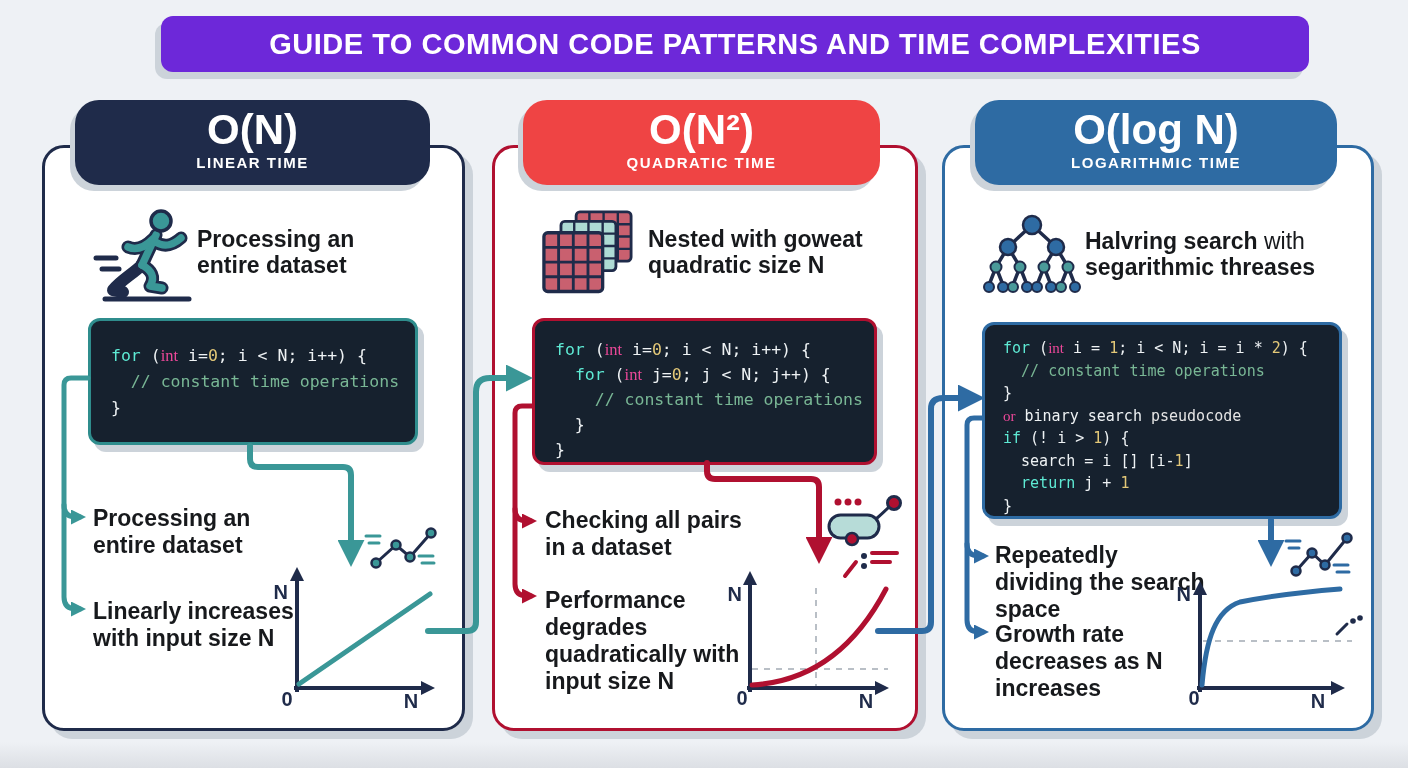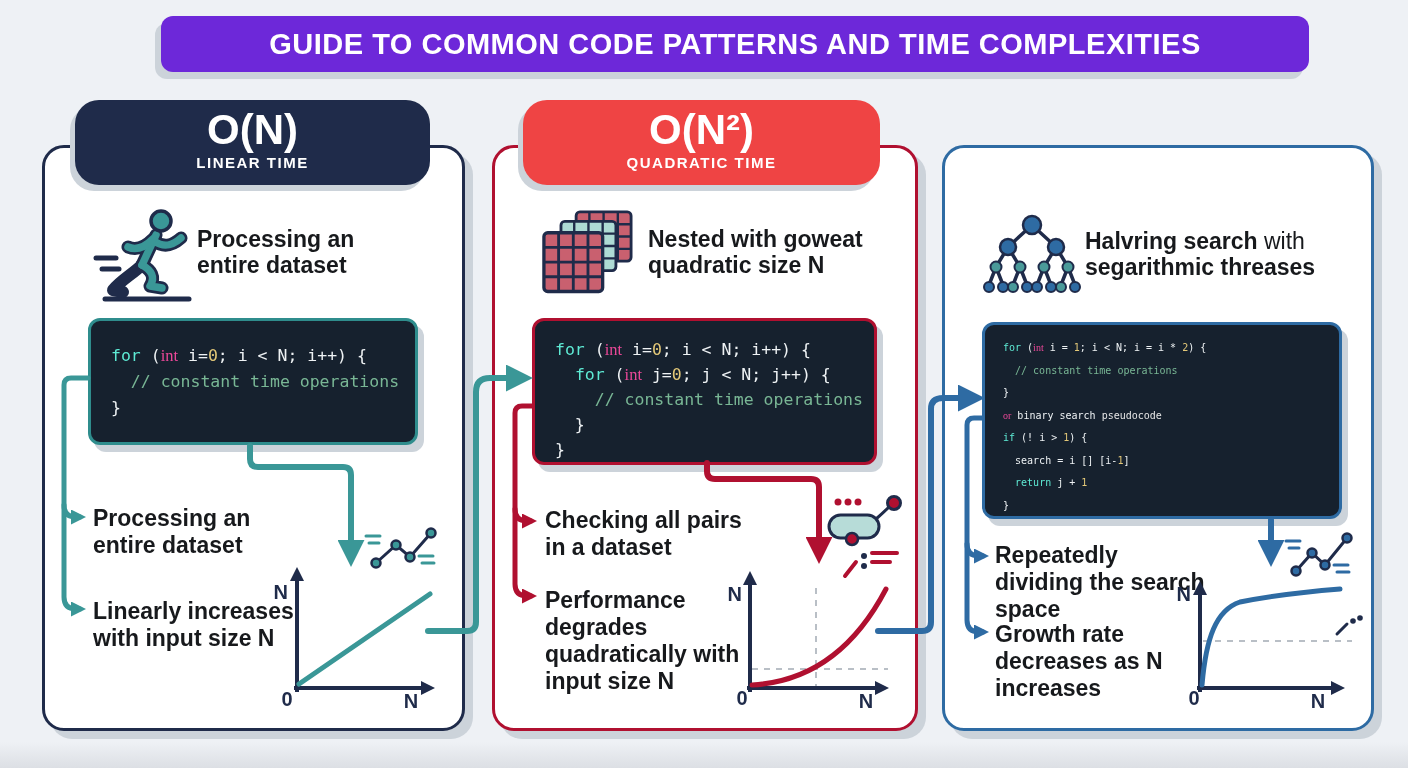--- a/index.html
+++ b/index.html
@@ -27,21 +27,21 @@
   .pill.p3{left:975px;width:362px;background:#2e6ba3;}
   
   .desc{position:absolute;font-size:23px;font-weight:bold;line-height:1.15;color:#17191c;}
   .desc .light{font-weight:normal;}
   .bullet{position:absolute;font-size:23px;font-weight:bold;line-height:1.17;color:#17191c;}
   
   .code{position:absolute;background:#16212e;border:3px solid;border-radius:12px;
         font-family:"DejaVu Sans Mono",monospace;box-shadow:6px 7px 0 #ccd3da;box-sizing:border-box;z-index:2;}
   .code.p1{left:88px;top:318px;width:330px;height:127px;padding:22px 0 0 20px;font-size:16.5px;line-height:26px;border-color:#2f8d8d;}
   .code.p2{left:532px;top:318px;width:345px;height:147px;padding:16px 0 0 20px;font-size:16.5px;line-height:25px;border-color:#b01030;}
-  .code.p3{left:982px;top:322px;width:360px;height:197px;padding:12px 0 0 18px;font-size:10px;line-height:22.5px;border-color:#2e6ba3;}
+  .code.p3{left:982px;top:322px;width:360px;height:197px;padding:12px 0 0 18px;font-size:15px;line-height:22.5px;border-color:#2e6ba3;}
   .code-line{white-space:pre;}
   .tok-kw{color:#5eead4;} .tok-ty{color:#ec4899;font-family:Liberation Serif, serif;} .tok-nu{color:#e3c878;}
   .tok-co{color:#79b795;} .tok-pl{color:#eef2f4;} .tok-dim{color:#e5e5e5;}
   .overlay{position:absolute;left:0;top:0;z-index:5;pointer-events:none;}
   .icon-abs{position:absolute;z-index:2;}
 </style>
 </head>
 <body>
 
 <div class="page">
@@ -54,20 +54,24 @@
   <div class="panel p2"></div>
   <div class="panel p3"></div>
 
   <div class="pill p1">
     <div class="bigo">O(N)</div>
     <div class="sub">LINEAR TIME</div>
   </div>
   <div class="pill p2">
     <div class="bigo">O(N²)</div>
     <div class="sub">QUADRATIC TIME</div>
+  </div>
+  <div class="pill p3">
+    <div class="bigo">O(log N)</div>
+    <div class="sub">LOGARITHMIC TIME</div>
   </div>
 
   <svg class="icon-abs" style="left:93px;top:206px" width="100" height="100" viewBox="0 0 100 100">
     <line x1="12" y1="93" x2="96" y2="93" stroke="#1f2b4a" stroke-width="5" stroke-linecap="round"></line>
     <line x1="3" y1="52" x2="23" y2="52" stroke="#1f2b4a" stroke-width="5" stroke-linecap="round"></line>
     <line x1="9" y1="63" x2="26" y2="63" stroke="#1f2b4a" stroke-width="5" stroke-linecap="round"></line>
     <path d="M50,58 C40,68 28,74 20,84 L30,86" stroke="#1f2b4a" stroke-width="12" fill="none" stroke-linecap="round" stroke-linejoin="round"></path>
     <g stroke="#1f2b4a" stroke-width="13" fill="none" stroke-linecap="round" stroke-linejoin="round">
       <path d="M63,29 L49,59"></path>
       <path d="M61,35 C71,42 79,40 88,32"></path>

